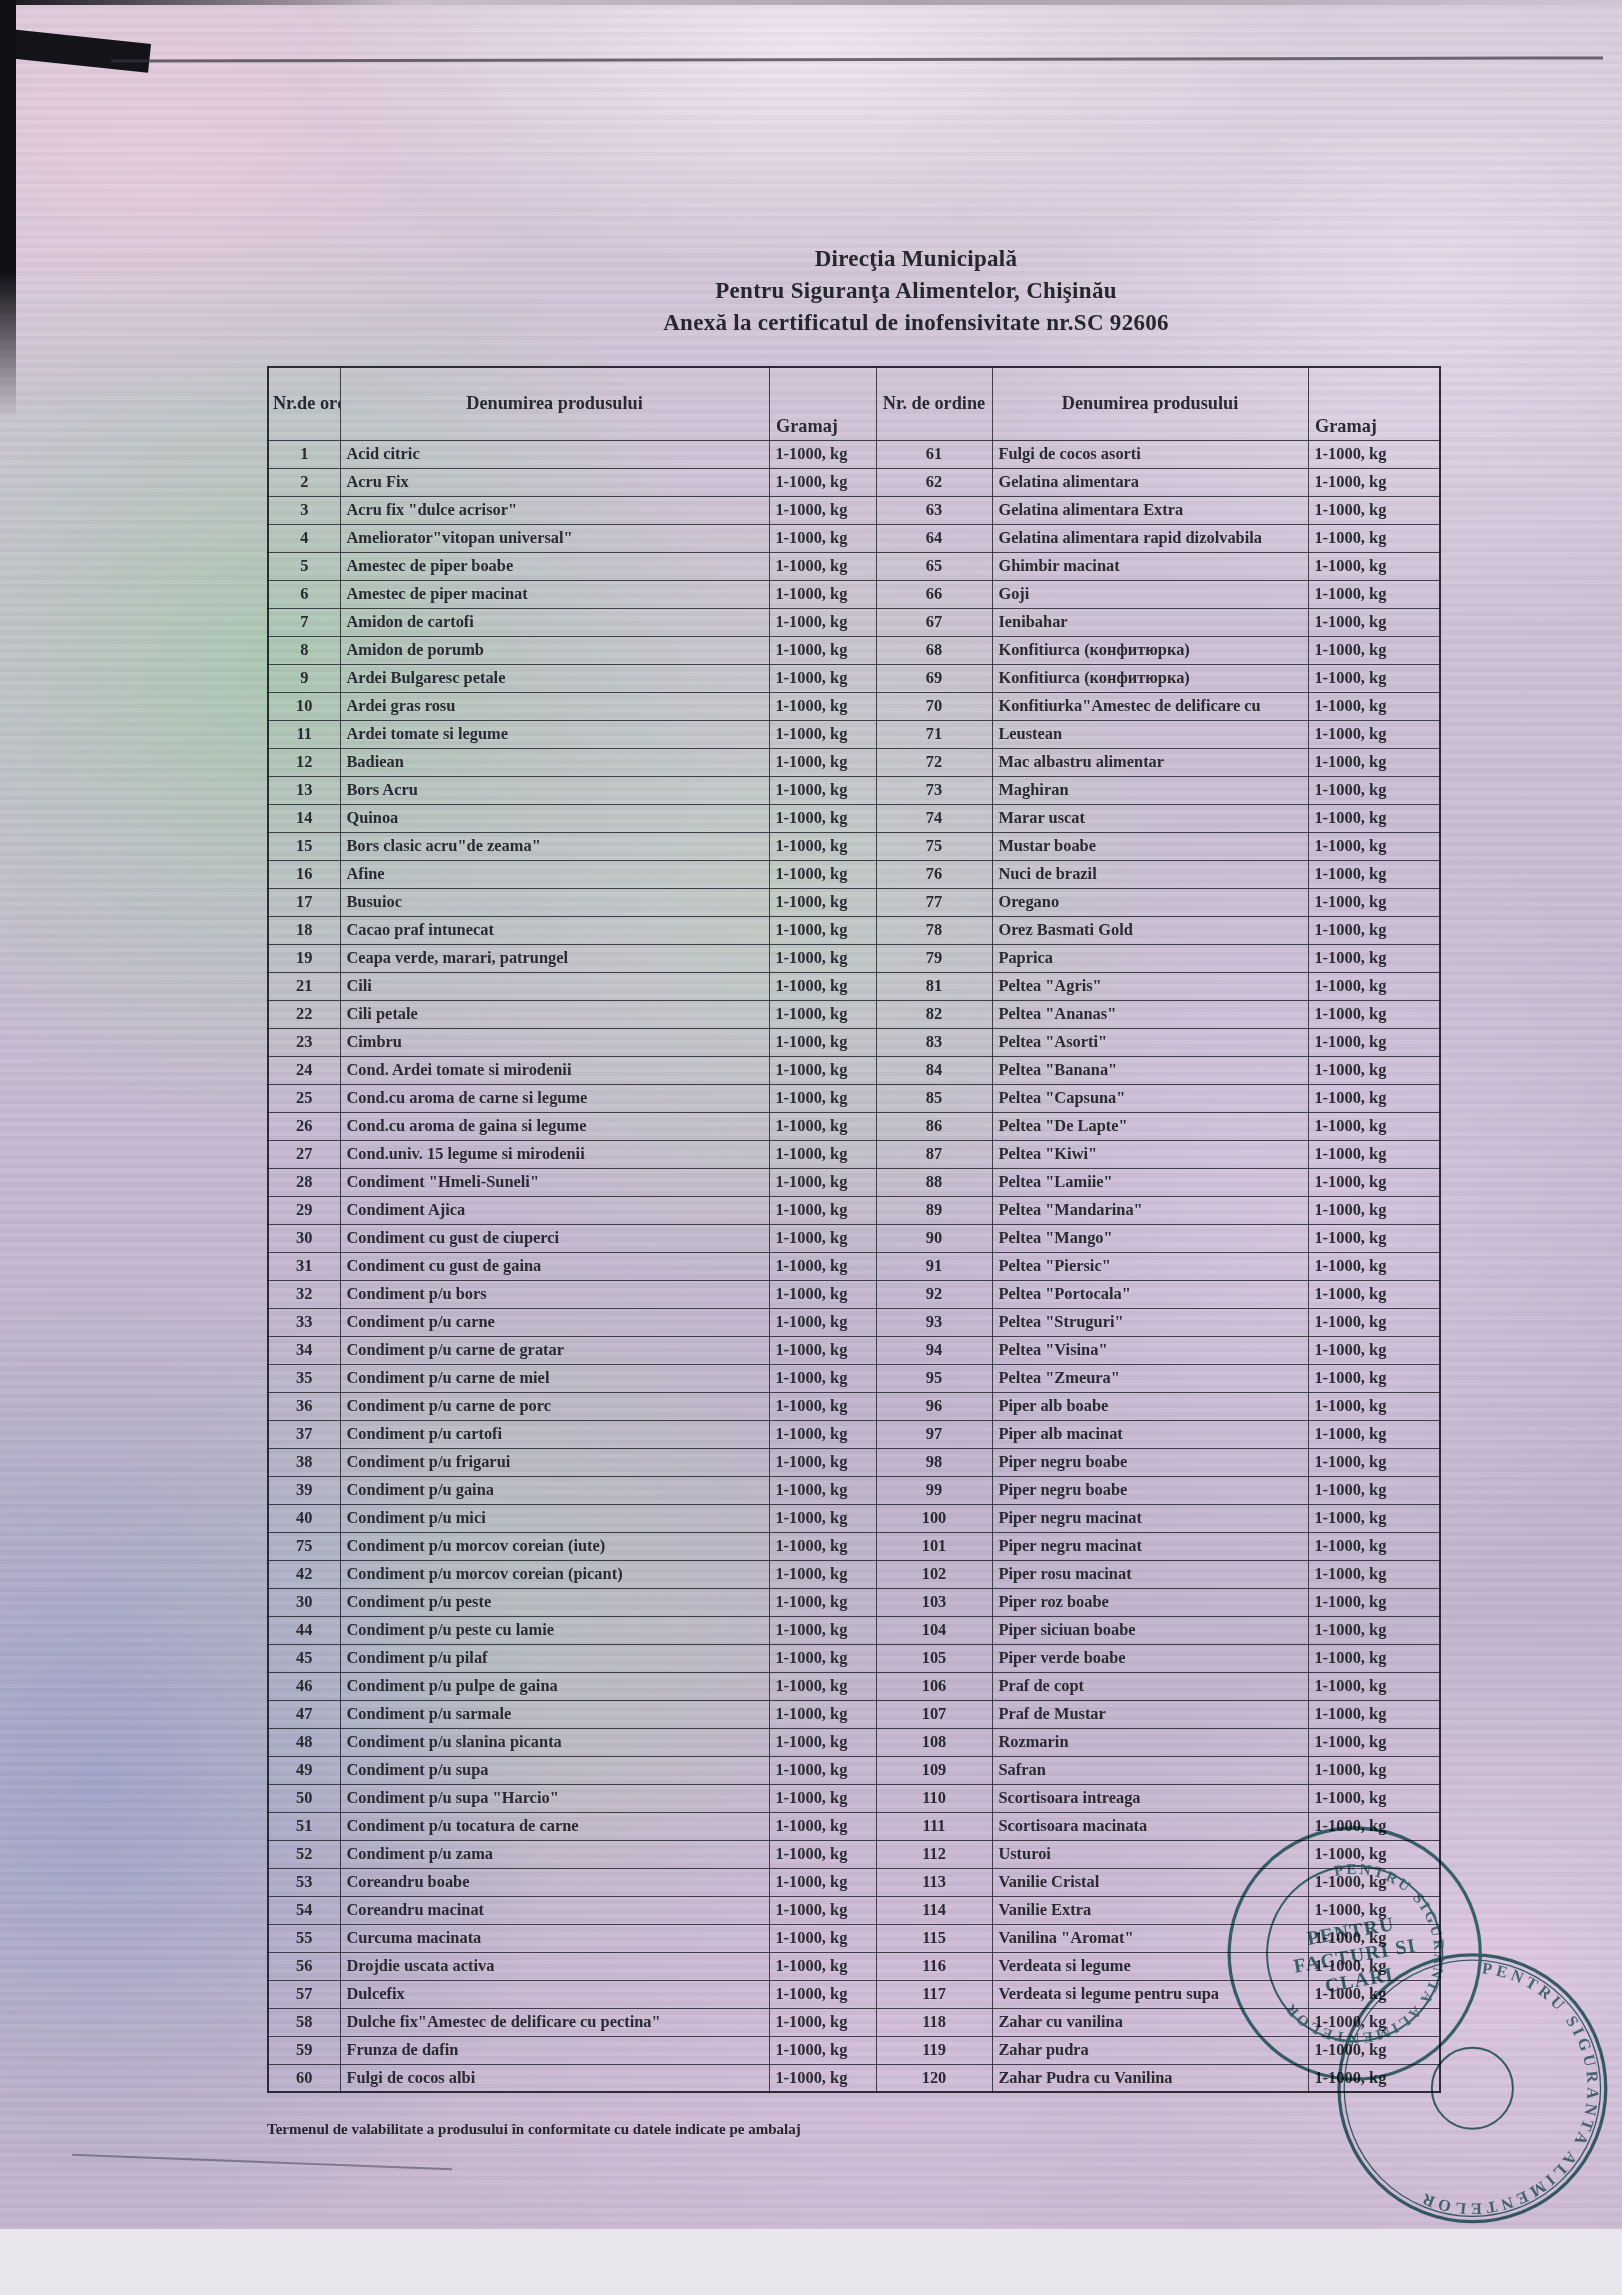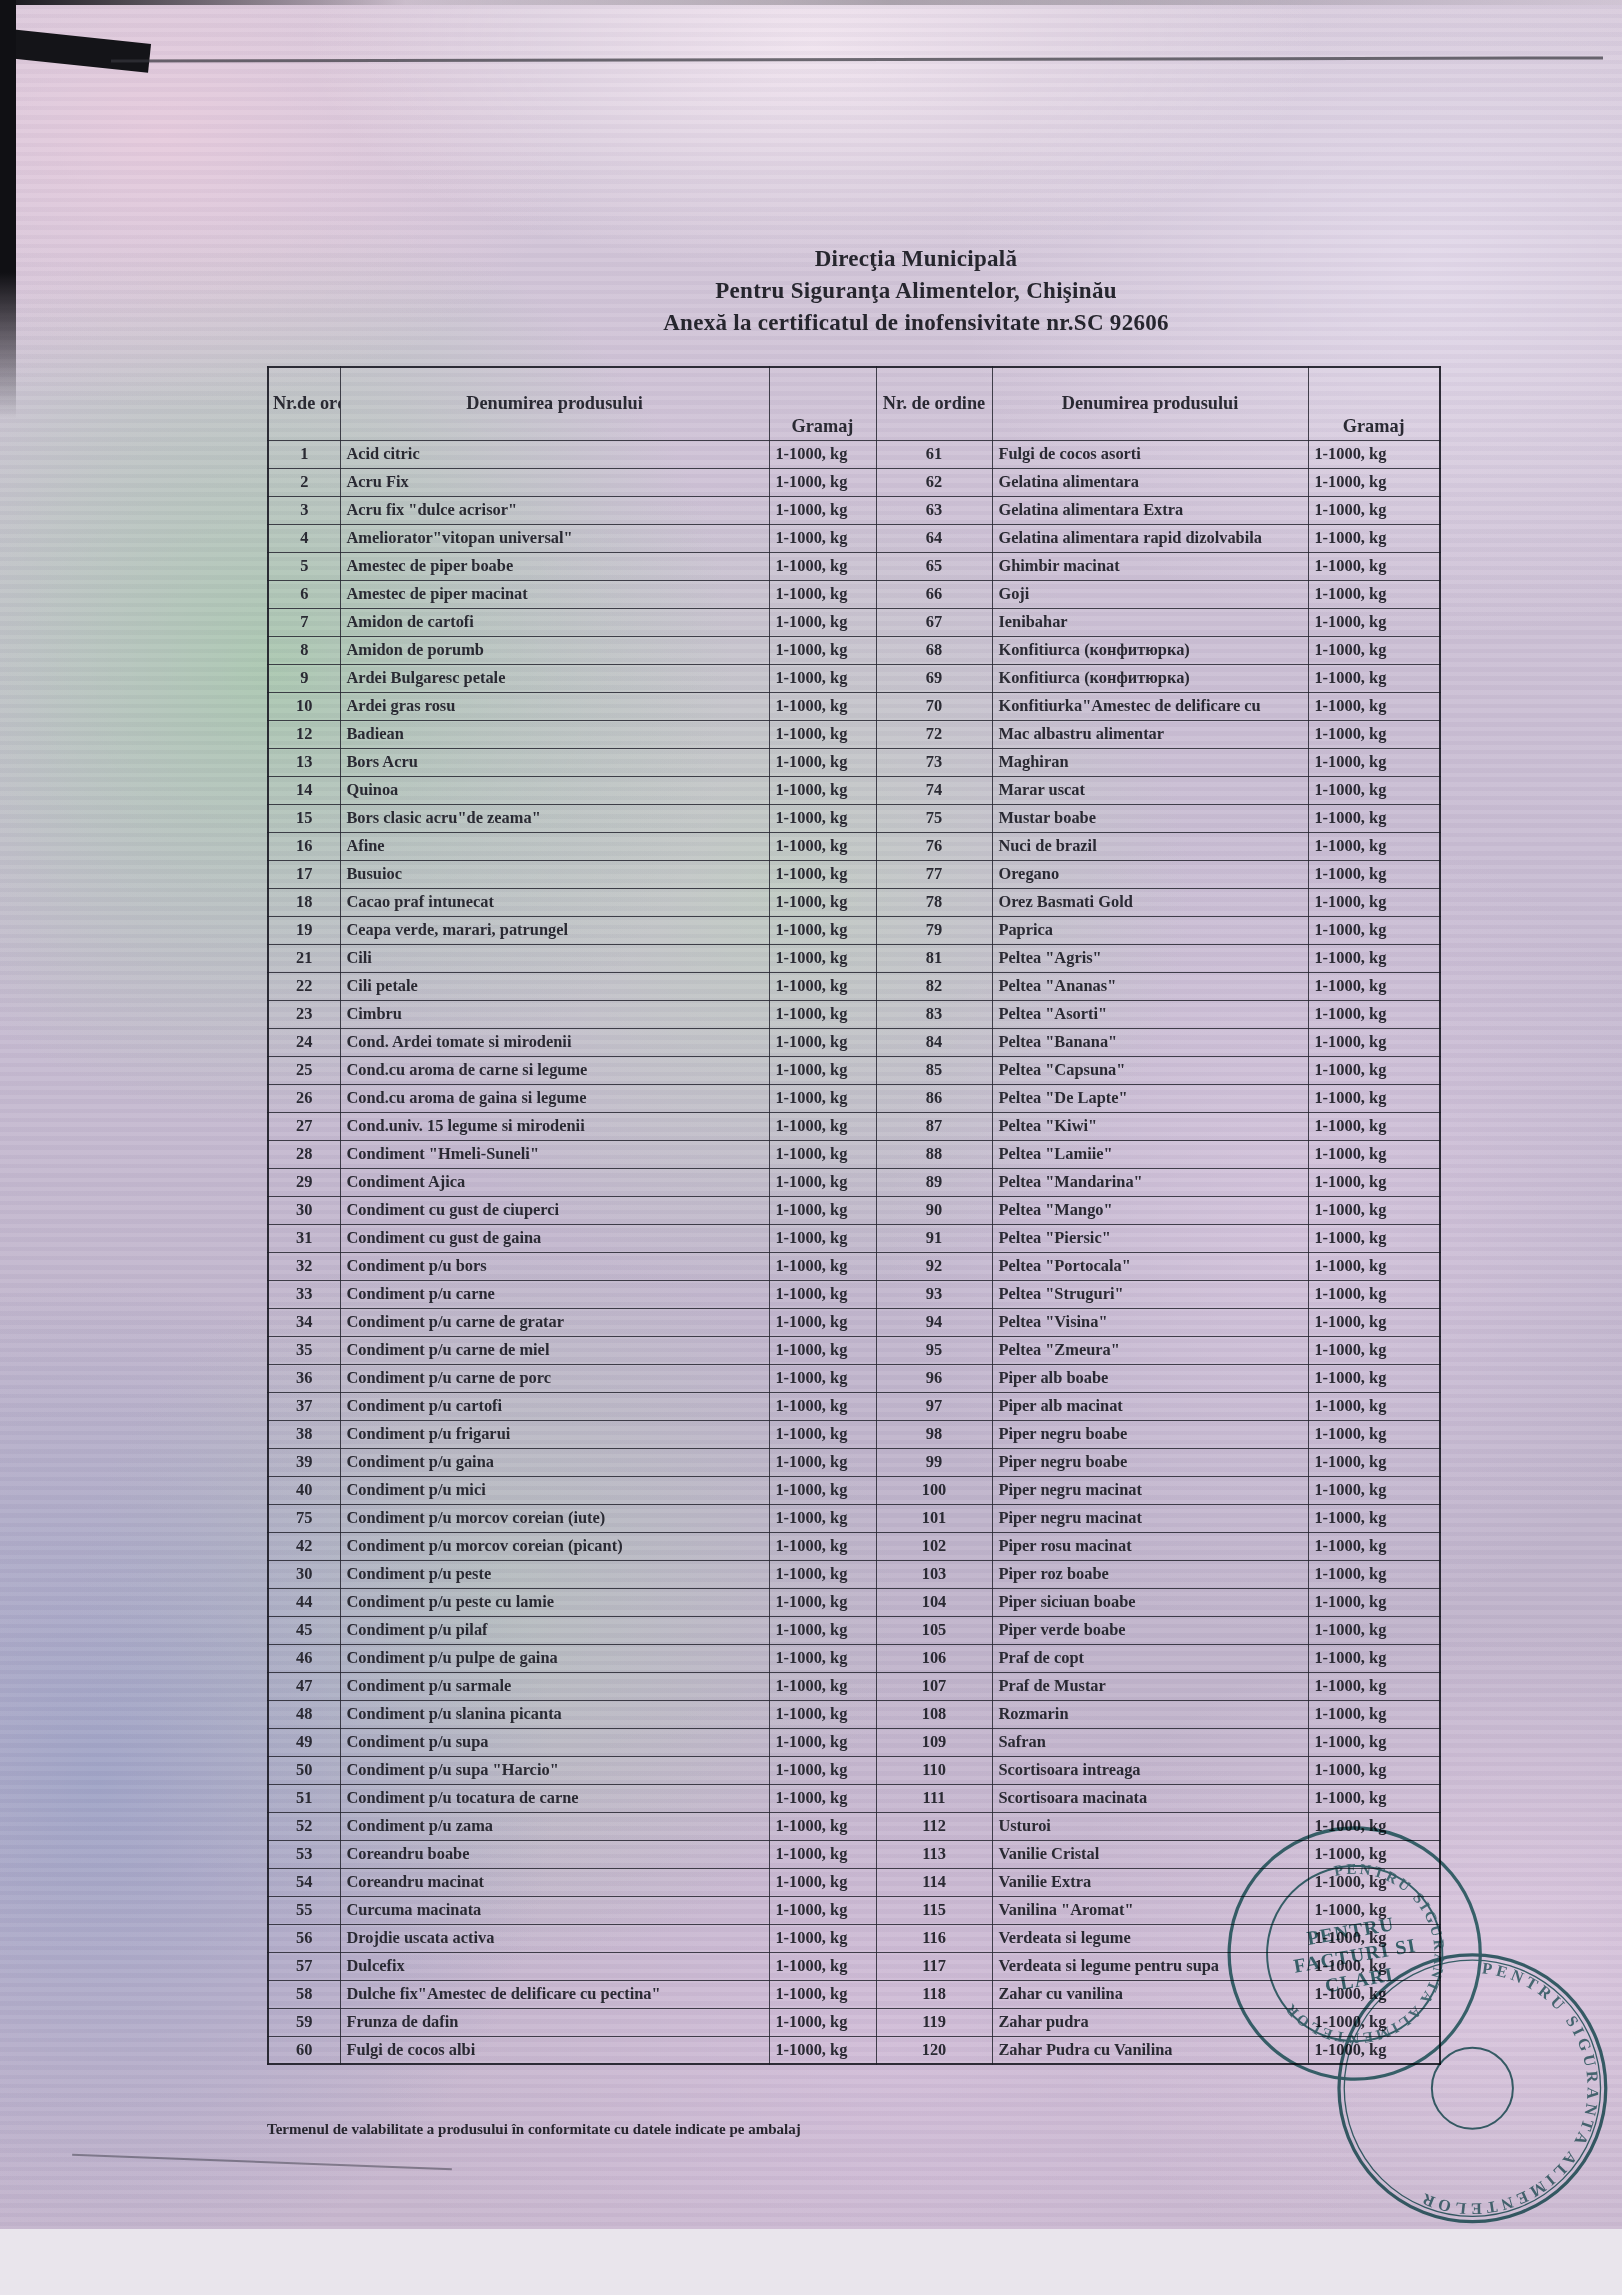--- a/index.html
+++ b/index.html
@@ -48,21 +48,21 @@
   table.doc-table { position:absolute; left:267px; top:366px; width:1173px; z-index:2;
     border-collapse:collapse; table-layout:fixed;
     border:2.6px solid rgba(30,30,40,0.92); }
   .doc-table th, .doc-table td {
     border:1.3px solid rgba(38,38,48,0.85);
     font-weight:bold; color:#2a2a33;
     white-space:nowrap; overflow:hidden; }
   .doc-table thead th { height:73px; font-size:18.3px; }
   th.c-nr   { font-size:17px; line-height:19.6px; padding:0 3.9px; text-align:center; }
   th.c-name { text-align:center; }
-  th.c-gramaj { vertical-align:bottom; text-align:center; padding:2.6px 6.5px; font-size:17.7px; }
+  th.c-gramaj { vertical-align:bottom; text-align:left; padding:2.6px 6.5px; font-size:17.7px; }
   .doc-table tbody td { height:28px; font-size:16.4px; padding:0 5.9px; }
   td.c-nr   { text-align:center; padding:0 2.6px; }
   td.c-name { text-align:left; }
   td.c-gramaj { text-align:left; }
 
   .footer-note { position:absolute; left:267px; top:2121px; width:1173px; z-index:2;
     font-weight:bold; font-size:15px; color:#26262e; }
 
   .stamps { position:absolute; left:1165px; top:1777px; width:484px; height:510px;
     z-index:4; opacity:0.82; mix-blend-mode:multiply; pointer-events:none; }
@@ -179,20 +179,28 @@
         </tr>
         <tr>
           <td class="c-nr">10</td>
           <td class="c-name">Ardei gras rosu</td>
           <td class="c-gramaj">1-1000, kg</td>
           <td class="c-nr">70</td>
           <td class="c-name">Konfitiurka"Amestec de delificare cu</td>
           <td class="c-gramaj">1-1000, kg</td>
         </tr>
         <tr>
+          <td class="c-nr">11</td>
+          <td class="c-name">Ardei tomate si legume</td>
+          <td class="c-gramaj">1-1000, kg</td>
+          <td class="c-nr">71</td>
+          <td class="c-name">Leustean</td>
+          <td class="c-gramaj">1-1000, kg</td>
+        </tr>
+        <tr>
           <td class="c-nr">12</td>
           <td class="c-name">Badiean</td>
           <td class="c-gramaj">1-1000, kg</td>
           <td class="c-nr">72</td>
           <td class="c-name">Mac albastru alimentar</td>
           <td class="c-gramaj">1-1000, kg</td>
         </tr>
         <tr>
           <td class="c-nr">13</td>
           <td class="c-name">Bors Acru</td>

